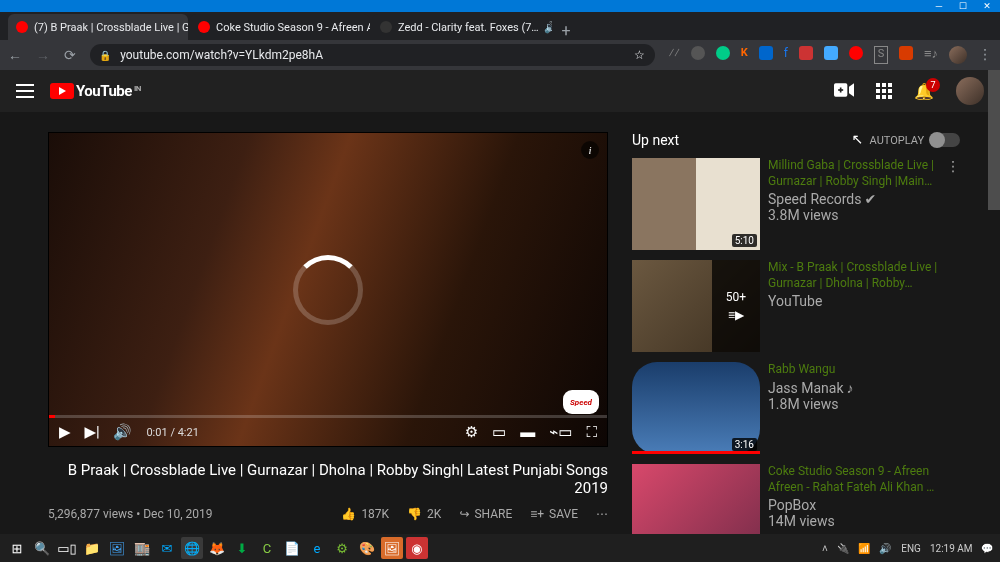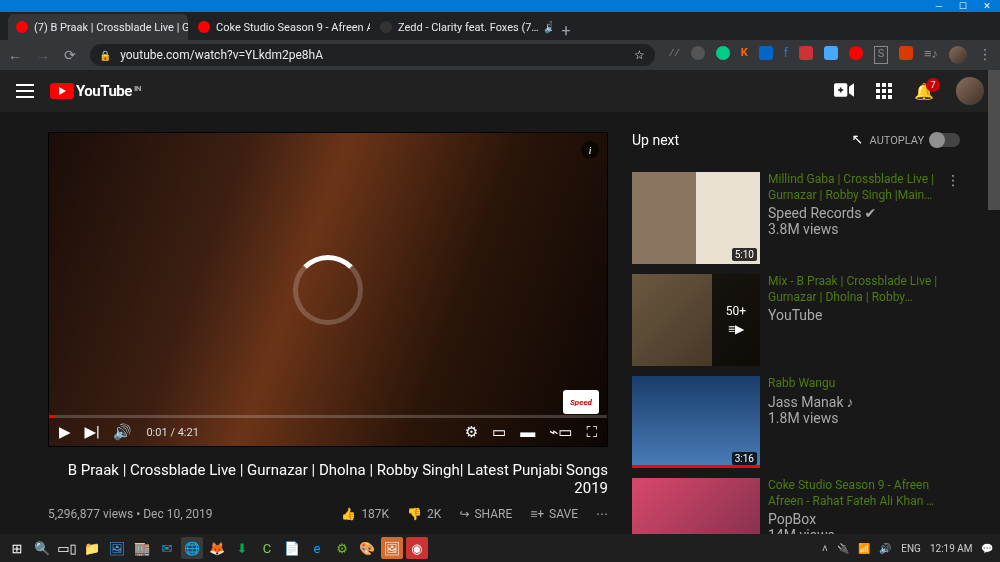--- a/index.html
+++ b/index.html
@@ -40,50 +40,50 @@
 .apps-grid span { background: #fff; }
 .notif-badge { position: absolute; top: -4px; right: -6px; background: #c00; border-radius: 50%; width: 14px; height: 14px; font-size: 9px; display: flex; align-items: center; justify-content: center; }
 .avatar { width: 28px; height: 28px; border-radius: 50%; background: linear-gradient(135deg,#8a6d5c,#3d3028); }
 
 .content { display: flex; padding: 20px 40px 0 48px; gap: 24px; }
 
 .player-col { width: 560px; }
 .player { width: 560px; height: 315px; background: linear-gradient(110deg,#1a0d08 0%,#3d1f12 30%,#6b3418 45%,#2a1509 70%,#0d0604 100%); position: relative; border: 1px solid #000; }
 .player-loading { position: absolute; top: 50%; left: 50%; width: 70px; height: 70px; margin: -35px 0 0 -35px; border: 5px solid rgba(255,255,255,.2); border-top-color: #fff; border-radius: 50%; }
 .player-info-btn { position: absolute; top: 8px; right: 8px; width: 18px; height: 18px; background: rgba(0,0,0,.6); border-radius: 50%; color: #fff; font-size: 11px; display: flex; align-items: center; justify-content: center; font-style: italic; font-family: serif; }
-.player-brand { position: absolute; bottom: 32px; right: 8px; width: 36px; height: 24px; background: #fff; border-radius: 3px; font-size: 8px; color: #c00; display: flex; align-items: center; justify-content: center; font-style: italic; font-weight: bold; }
+.player-brand { position: absolute; bottom: 32px; right: 8px; width: 36px; height: 24px; background: #fff; border-radius: 9px; font-size: 8px; color: #c00; display: flex; align-items: center; justify-content: center; font-style: italic; font-weight: bold; }
 .player-progress { position: absolute; bottom: 28px; left: 0; right: 0; height: 3px; background: rgba(255,255,255,.2); }
 .player-progress-fill { height: 100%; width: 1%; background: #f00; }
 .player-controls { position: absolute; bottom: 0; left: 0; right: 0; height: 28px; display: flex; align-items: center; padding: 0 10px; gap: 14px; font-size: 12px; }
 .pc-icon { color: #fff; font-size: 15px; }
 .pc-time { font-size: 11px; color: #ddd; }
 .pc-right { margin-left: auto; display: flex; gap: 14px; }
 
 .vid-title { font-size: 15px; margin-top: 14px; font-weight: 400; text-align: right; }
 .vid-meta { display: flex; align-items: center; margin-top: 10px; font-size: 12px; color: #aaa; }
 .vid-actions { margin-left: auto; display: flex; gap: 18px; color: #aaa; font-size: 12px; }
 .vid-action { display: flex; align-items: center; gap: 5px; }
 
 .channel-row { display: flex; align-items: center; margin-top: 18px; gap: 12px; border-top: 1px solid #303030; padding-top: 14px; }
 .channel-avatar { width: 38px; height: 38px; border-radius: 50%; background: radial-gradient(circle,#f00 40%,#c00 100%); }
 .sub-btn { margin-left: auto; background: #303030; color: #aaa; padding: 7px 14px; font-size: 12px; letter-spacing: .4px; border: none; }
 
 .sidebar { flex: 1; }
-.upnext-row { display: flex; align-items: center; margin-bottom: 24px; }
+.upnext-row { display: flex; align-items: center; margin-bottom: 10px; }
 .upnext-label { font-size: 14px; color: #fff; }
 .autoplay-ctrl { margin-left: auto; display: flex; align-items: center; gap: 6px; font-size: 11px; color: #aaa; }
 .toggle { width: 30px; height: 14px; background: #444; border-radius: 7px; position: relative; }
 .toggle::after { content: ''; position: absolute; width: 16px; height: 16px; background: #909090; border-radius: 50%; top: -1px; left: -1px; }
 .cursor { position: absolute; font-size: 14px; color: #fff; left: -18px; top: -2px; }
 
 .rec { display: flex; gap: 8px; margin-bottom: 10px; position: relative; }
 .rec-thumb { width: 128px; height: 92px; background: #333; position: relative; flex-shrink: 0; }
 .rec-thumb.t0 { background: linear-gradient(90deg,#8a7560 50%,#e8e0d0 50%); }
 .rec-thumb.t1 { background: linear-gradient(135deg,#6b5840,#3d3020); }
-.rec-thumb.t2 { background: linear-gradient(180deg,#1a3d6b,#4a7db8); }
+.rec-thumb.t2 { background: linear-gradient(180deg,#1a3d6b,#4a7db8); border-radius: 25px; }
 .rec-thumb.t3 { background: linear-gradient(135deg,#d8486b,#7a2d4a); font-style: italic; }
 .rec-thumb.t4 { background: linear-gradient(180deg,#c9a878,#8a6b48); }
 .rec-dur { position: absolute; bottom: 3px; right: 3px; background: rgba(0,0,0,.8); color: #fff; font-size: 10px; padding: 1px 3px; border-radius: 2px; }
 .rec-mix { position: absolute; top: 0; right: 0; bottom: 0; width: 48px; background: rgba(0,0,0,.75); display: flex; flex-direction: column; align-items: center; justify-content: center; font-size: 12px; gap: 4px; }
 .rec-watched { position: absolute; bottom: 0; left: 0; height: 3px; background: #f00; }
 .rec-info { flex: 1; font-size: 12px; overflow: hidden; }
 .rec-title { color: #4d7c0f; line-height: 1.3; display: -webkit-box; -webkit-line-clamp: 2; -webkit-box-orient: vertical; overflow: hidden; margin-bottom: 2px; }
 .rec-chan, .rec-views { color: #aaa; font-size: 14px; display: flex; align-items: center; gap: 3px; }
 .rec-more { color: #aaa; font-size: 14px; align-self: flex-start; }
 

